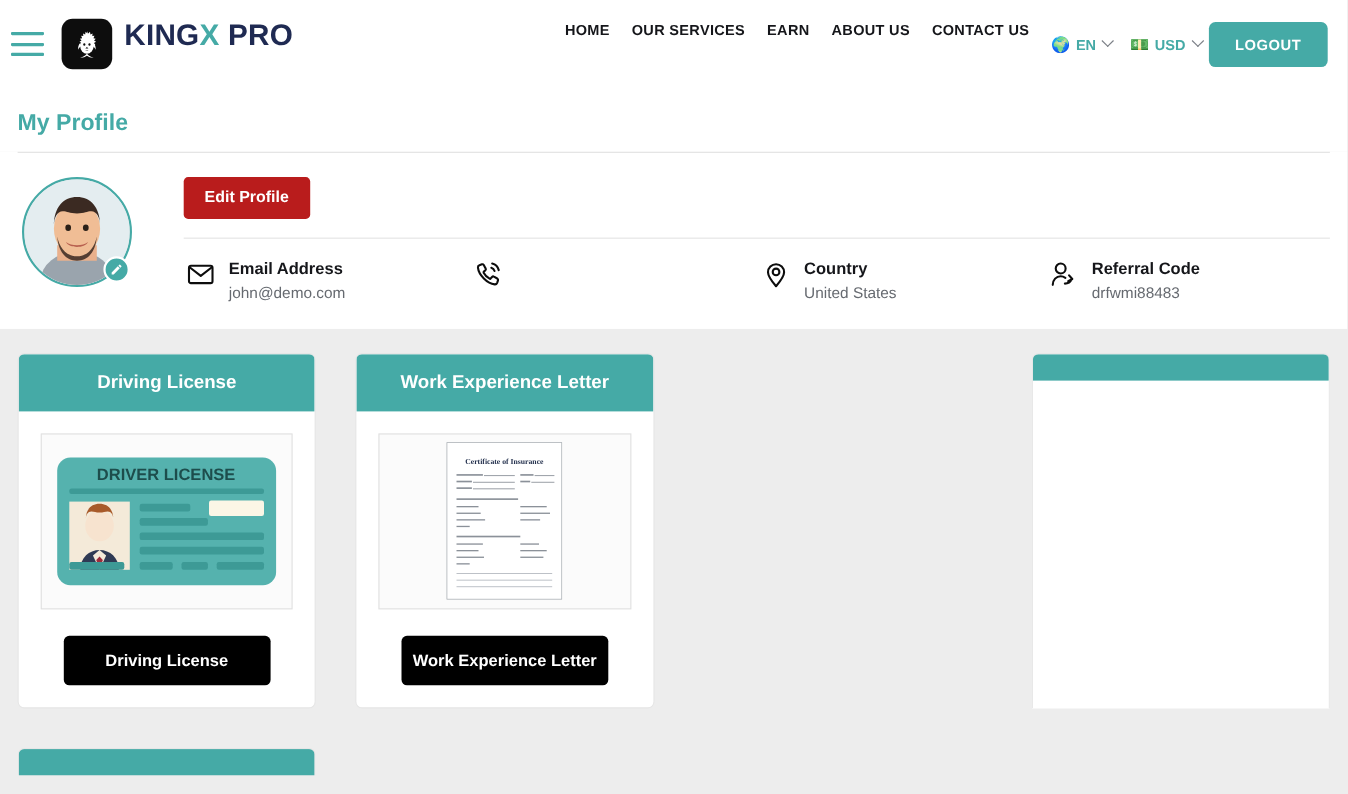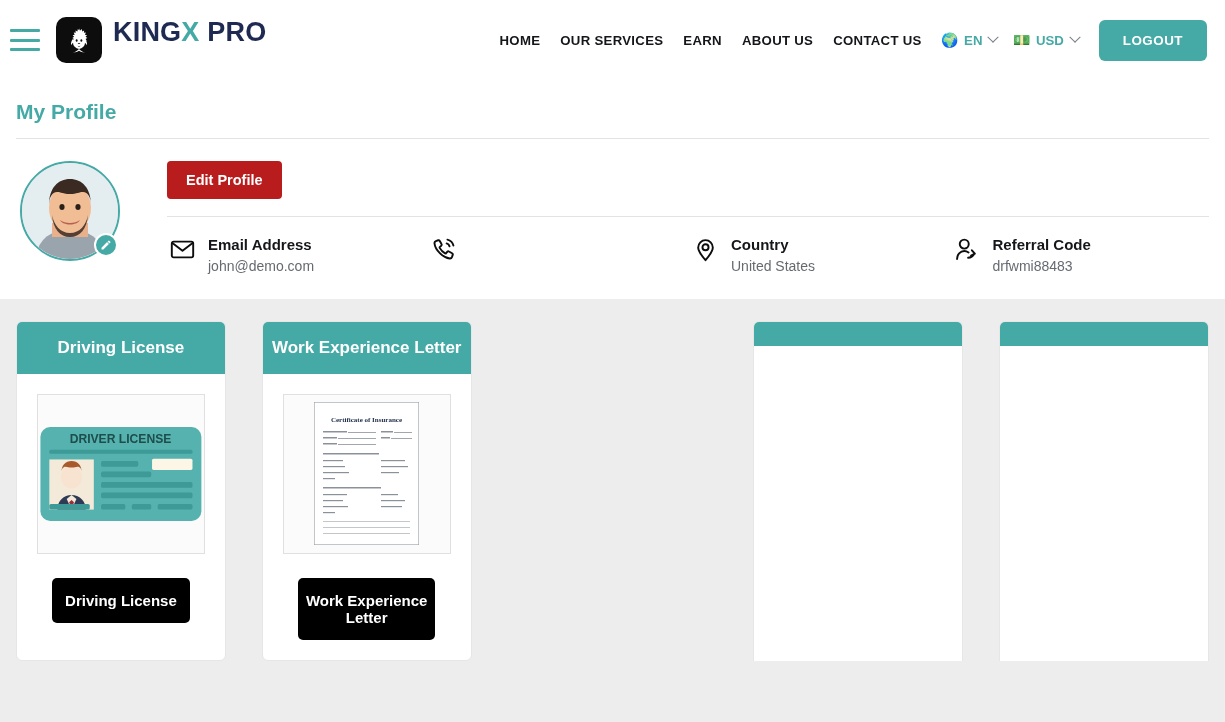--- a/index.html
+++ b/index.html
@@ -29,38 +29,38 @@
     width: 46px; height: 46px; background: #0d0d0d; border-radius: 10px;
     display: flex; align-items: center; justify-content: center; margin-right: 11px;
   }
   .brand-text {
     font-size: 27px; font-weight: 700; letter-spacing: .2px;
     color: #1f2a52;
   }
   .brand-text .x { color: #45aaa6; }
 
   .nav {
-    margin-left: auto; display: flex; align-items: center; gap: 0;
+    margin-left: auto; display: flex; gap: 0;
   }
   .nav-item {
     font-size: 13.2px; font-weight: 600; color: #15161a;
     letter-spacing: .3px; padding: 0 10px; cursor: pointer; white-space: nowrap;
   }
   .selector {
     display: flex; align-items: center; gap: 5px;
     font-size: 13.2px; font-weight: 700; color: #45aaa6;
     padding: 0 6px 0 10px; cursor: pointer; white-space: nowrap;
   }
   .selector .emoji { font-size: 14px; }
   .caret {
     width: 8px; height: 8px; border-right: 1.8px solid #7b7f86; border-bottom: 1.8px solid #7b7f86;
     transform: rotate(45deg) translate(-2px,-2px); margin-left: 2px;
   }
   .logout {
-    margin-left: 14px; background: #45aaa6; color: #fff;
+    background: #45aaa6; color: #fff;
     border: none; border-radius: 6px;
     font-size: 13.4px; font-weight: 700; letter-spacing: .5px;
     padding: 13px 24px; cursor: pointer;
     font-family: "Liberation Sans", sans-serif;
   }
 
   
   .page-title {
     font-size: 21px; font-weight: 700; color: #45aaa6;
     padding: 20px 12px 14px 16px; background: #ffffff;
@@ -100,21 +100,21 @@
     padding-top: 17px; column-gap: 4px;
   }
   .info-cell { display: flex; align-items: flex-start; gap: 11px; }
   .info-icon { flex: none; width: 30px; height: 30px; display: flex; align-items: center; justify-content: center; }
   .info-label { font-size: 15px; font-weight: 700; color: #15161a; line-height: 1.45; }
   .info-value { font-size: 14px; color: #666a70; line-height: 1.5; }
 
   
   .cards-area { padding: 22px 16px 0 16px; }
   .cards-grid {
-    display: grid; grid-template-columns: repeat(5, 1fr);
+    display: grid; grid-template-columns: repeat(4, 1fr);
     column-gap: 22px; row-gap: 22px; gap: 36px;
   }
   .doc-card {
     background: #ffffff; border-radius: 6px; overflow: hidden;
     border: 1px solid #e6e6e6;
     display: flex; flex-direction: column;
   }
   .card-head {
     background: #45aaa6; color: #ffffff;
     text-align: center; font-size: 17px; font-weight: 700;

